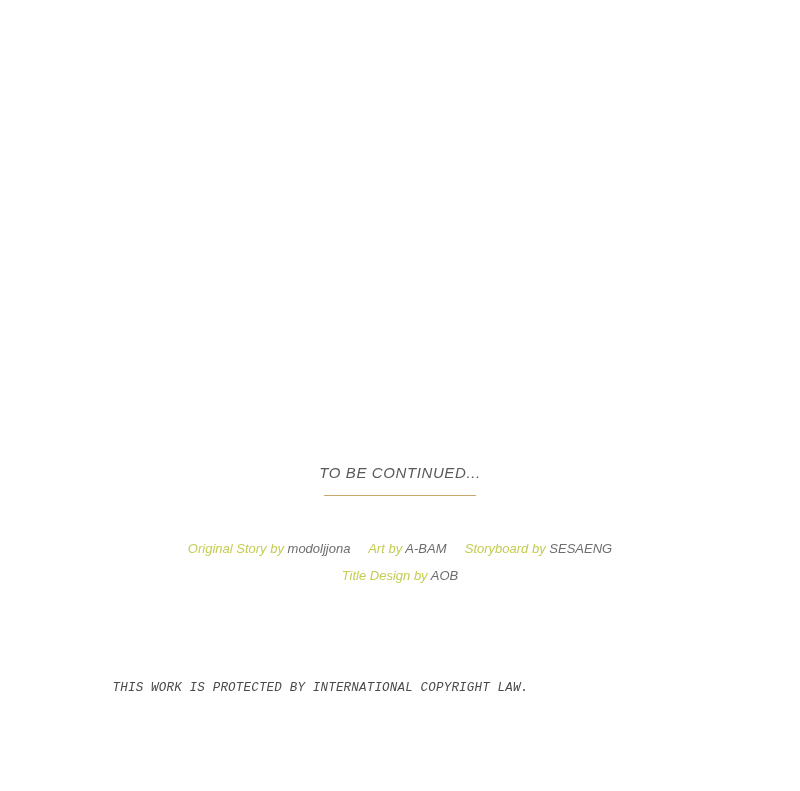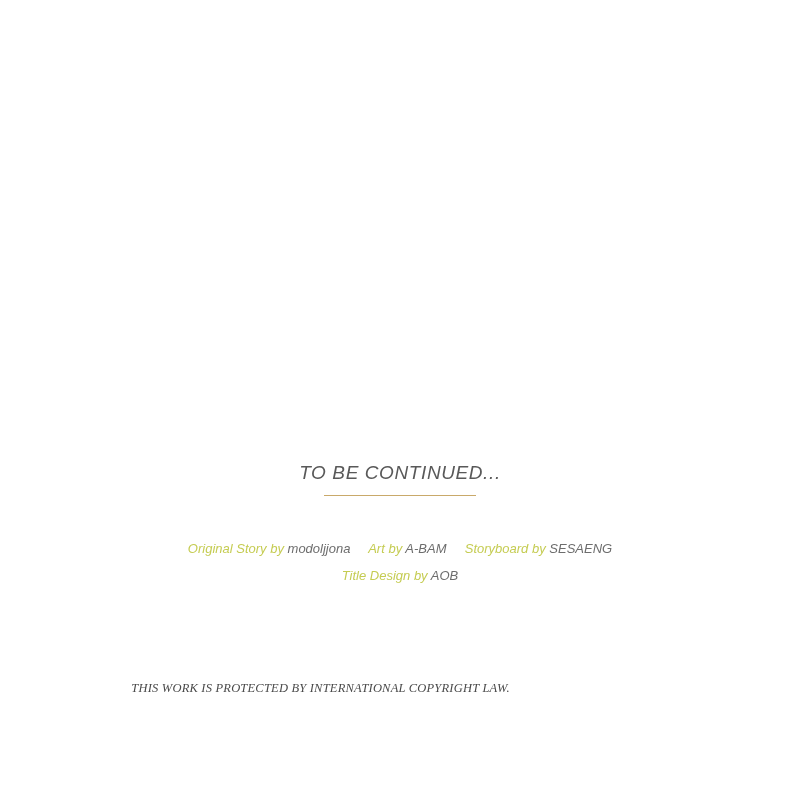--- a/index.html
+++ b/index.html
@@ -22,21 +22,21 @@
   .credits-block {
     position: absolute;
     left: 0;
     top: 462px;
     width: 800px;
     text-align: center;
   }
   .to-be-continued {
     font-family: "Liberation Sans", sans-serif;
     font-style: italic;
-    font-size: 19px;
+    font-size: 15px;
     letter-spacing: 0.6px;
     color: #595959;
     margin: 0;
     padding: 0;
     line-height: 22px;
   }
   .divider {
     width: 152px;
     height: 1px;
     background: #c9a96a;
@@ -63,21 +63,21 @@
   .sep {
     display: inline-block;
     width: 11px;
   }
   .copyright {
     position: absolute;
     left: 0;
     top: 679px;
     width: 641px;
     text-align: center;
-    font-family: Liberation Serif, serif;
+    font-family: Liberation Mono, monospace;
     font-style: italic;
     font-size: 12.5px;
     letter-spacing: 0.2px;
     color: #4a4a4a;
     line-height: 18px;
   }
 </style>
 </head>
 <body>
 

